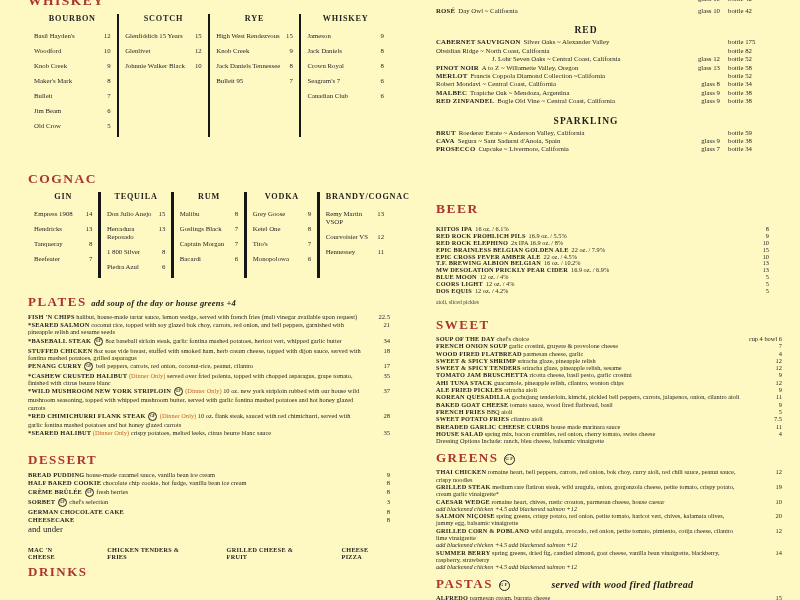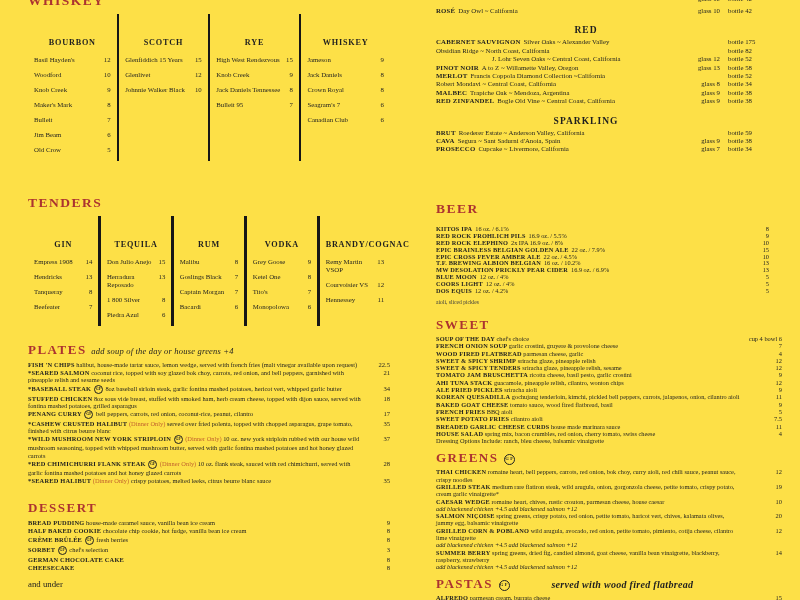--- a/index.html
+++ b/index.html
@@ -1,53 +1,53 @@
 <!DOCTYPE html>
 <html><head>
 <meta charset="utf-8">
 <style>
   :root{
     --red:#ac3330;
     --dinner:#c2622e;
     --ink:#1f1f1f;
   }
   html,body{margin:0;padding:0;background:#e8e8e8;}
-  .page{position:relative;width:800px;height:600px;background:#fde047;overflow:hidden;
+  .page{position:relative;width:800px;height:600px;background:#fef9c3;overflow:hidden;
         font-family:"Liberation Serif",serif;color:var(--ink);}
   .left{position:absolute;left:28px;top:0;width:362px;}
   .right{position:absolute;left:436px;top:0;width:350px;}
 
   .sec-title{color:var(--red);font-weight:bold;font-size:13.5px;letter-spacing:1.5px;}
   .cut-top{margin-top:-7px;}
 
   
   .wtable{display:flex;margin-top:5px;}
-  .wcol{flex:1;min-width:0;padding:0 6px;margin-top:24px;}
+  .wcol{flex:1;min-width:0;padding:0 6px;}
   .whead{font-weight:bold;font-size:8.2px;text-align:center;letter-spacing:0.8px;margin-bottom:9px;}
   .wrow{display:flex;justify-content:space-between;font-size:6.8px;line-height:8px;margin-bottom:7px;}
   .wn{padding-right:3px;}
   .wp{white-space:nowrap;}
   .wdiv{width:2.5px;background:#161616;}
   .spirits-title{margin-top:34px;}
 
   
   .food-head{margin-top:16px;font-size:13px;color:var(--red);font-weight:bold;letter-spacing:1.5px;}
-  .food-head .sub{color:var(--ink);font-size:8.5px;font-style:italic;letter-spacing:0.2px;font-weight:normal;}
+  .food-head .sub{color:var(--ink);font-size:8.5px;font-style:italic;letter-spacing:0.2px;font-weight:bold;}
   .plist{margin-top:3px;}
   .pitem{position:relative;padding-right:28px;font-size:6.4px;line-height:7.2px;margin-bottom:1px;}
   .pname{font-weight:bold;letter-spacing:0.2px;}
   .pprice{position:absolute;right:0;top:0;font-size:6.6px;}
   .dinner{color:var(--dinner);}
   .gf{display:inline-block;width:7px;height:7px;border:0.8px solid #222;border-radius:50%;
       font-size:3.8px;line-height:6.4px;text-align:center;font-weight:bold;vertical-align:1px;margin:0 1px;}
   .gfbig{width:9px;height:9px;font-size:4.6px;line-height:8.4px;vertical-align:2px;color:var(--ink);}
 
   .kids-title{margin-top:9px;font-size:11.5px;color:var(--red);font-weight:bold;letter-spacing:1px;}
   .kids-sub{color:var(--ink);font-size:8.8px;font-style:italic;font-weight:normal;letter-spacing:0.2px;}
-  .kids-sub2{font-size:8.8px;margin-top:8px;}
+  .kids-sub2{font-size:8.8px;margin-top:1px;}
   .kids-items{display:flex;gap:27px;margin-top:12px;margin-bottom:4px;font-size:6.2px;font-weight:bold;letter-spacing:0.3px;}
 
   
   .partial{height:4px;overflow:hidden;}
   .partial .inner{margin-top:-5px;}
   .price-pair{display:flex;justify-content:flex-end;font-size:6.8px;line-height:8.3px;}
   .wg{min-width:44px;text-align:right;white-space:nowrap;}
   .wb{min-width:58px;text-align:left;padding-left:8px;white-space:nowrap;}
   .wine-row{display:flex;font-size:6.8px;line-height:8.4px;}
   .wine-text{flex:1;min-width:0;}
@@ -182,21 +182,21 @@
               <span class="wp">6</span>
             </div>
             <div class="wrow">
               <span class="wn">Canadian Club</span>
               <span class="wp">6</span>
             </div>
           </div>
       </div>
     </div>
 
-    <div class="sec-title spirits-title">TENDERS</div>
+    <div class="sec-title spirits-title">COGNAC</div>
 
     <div class="wtable">
       <div class="wcol">
         <div class="whead">GIN</div>
         <div>
 
         <div class="wrow">
               <span class="wn">Empress 1908</span>
               <span class="wp">14</span>
             </div>

